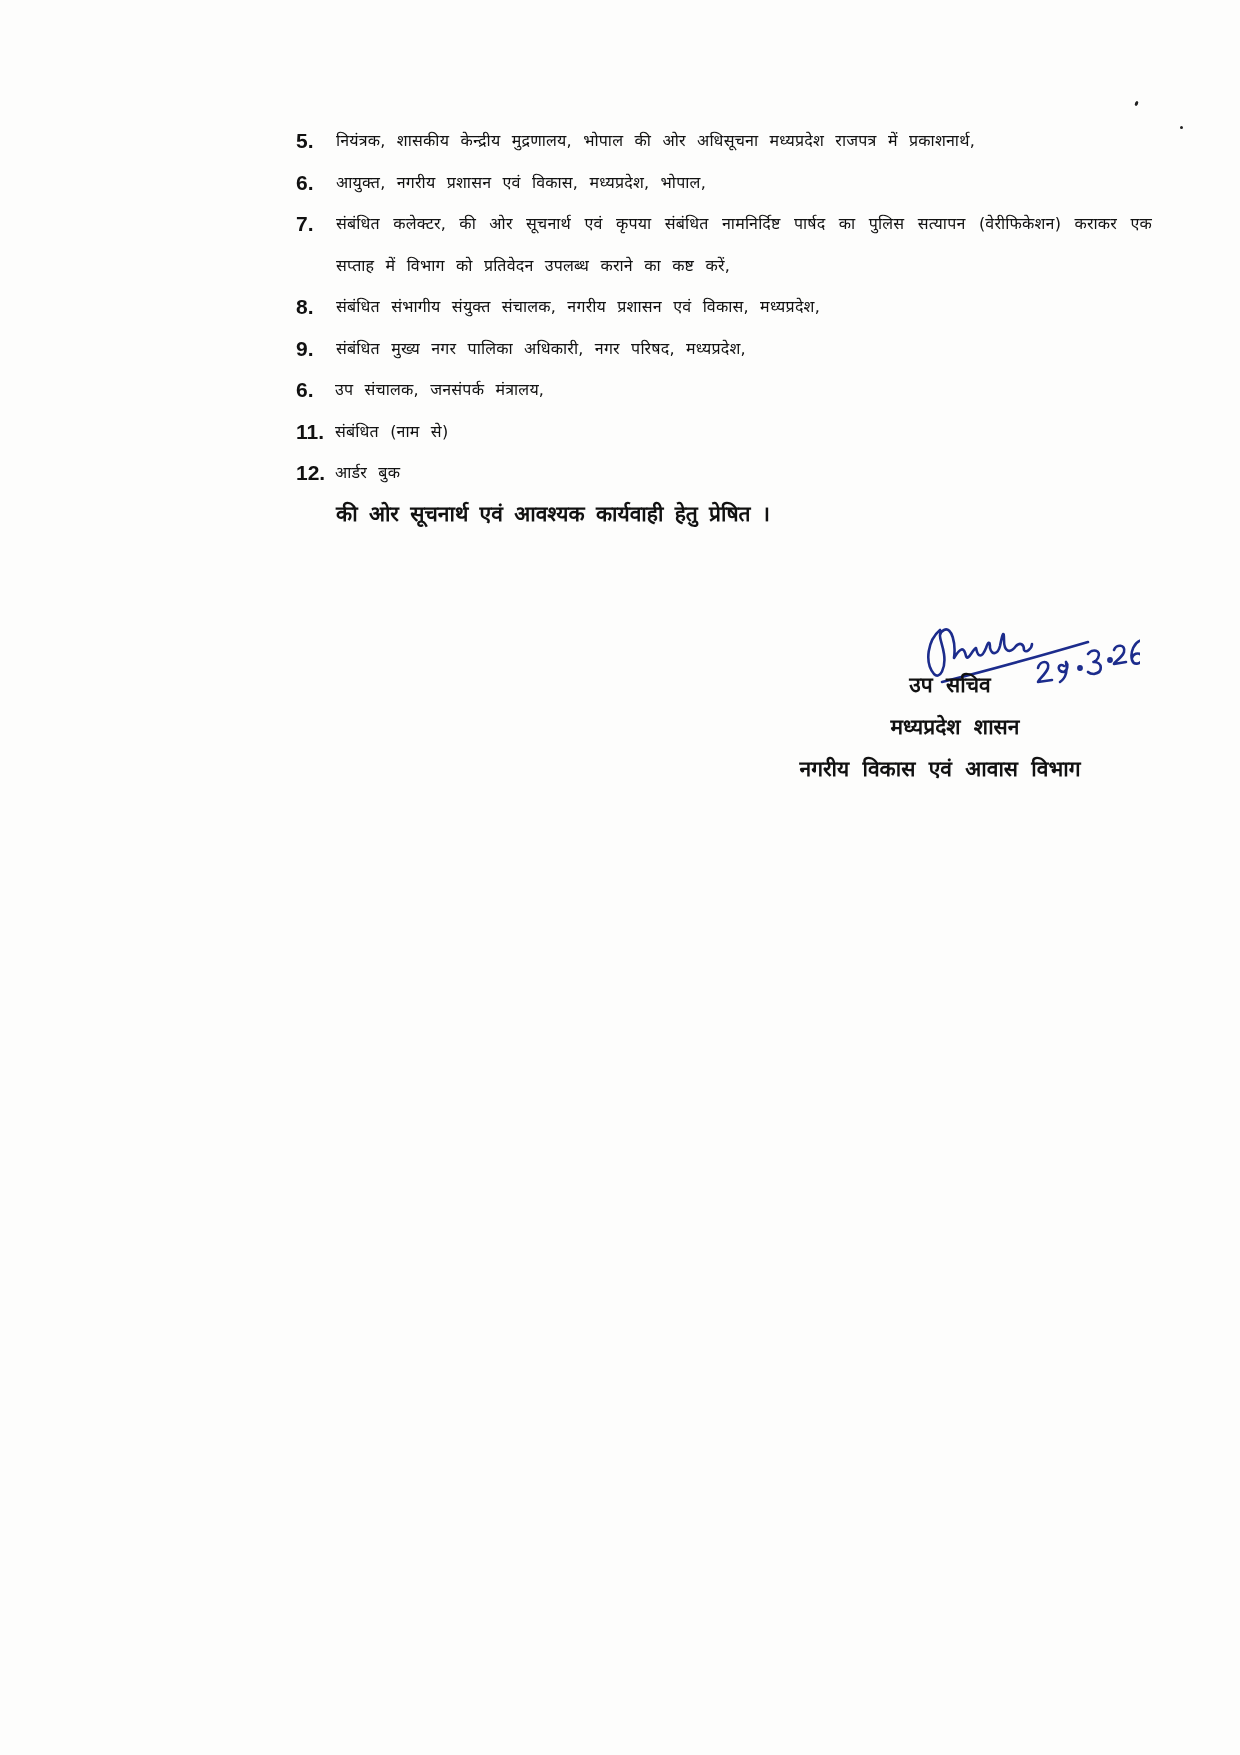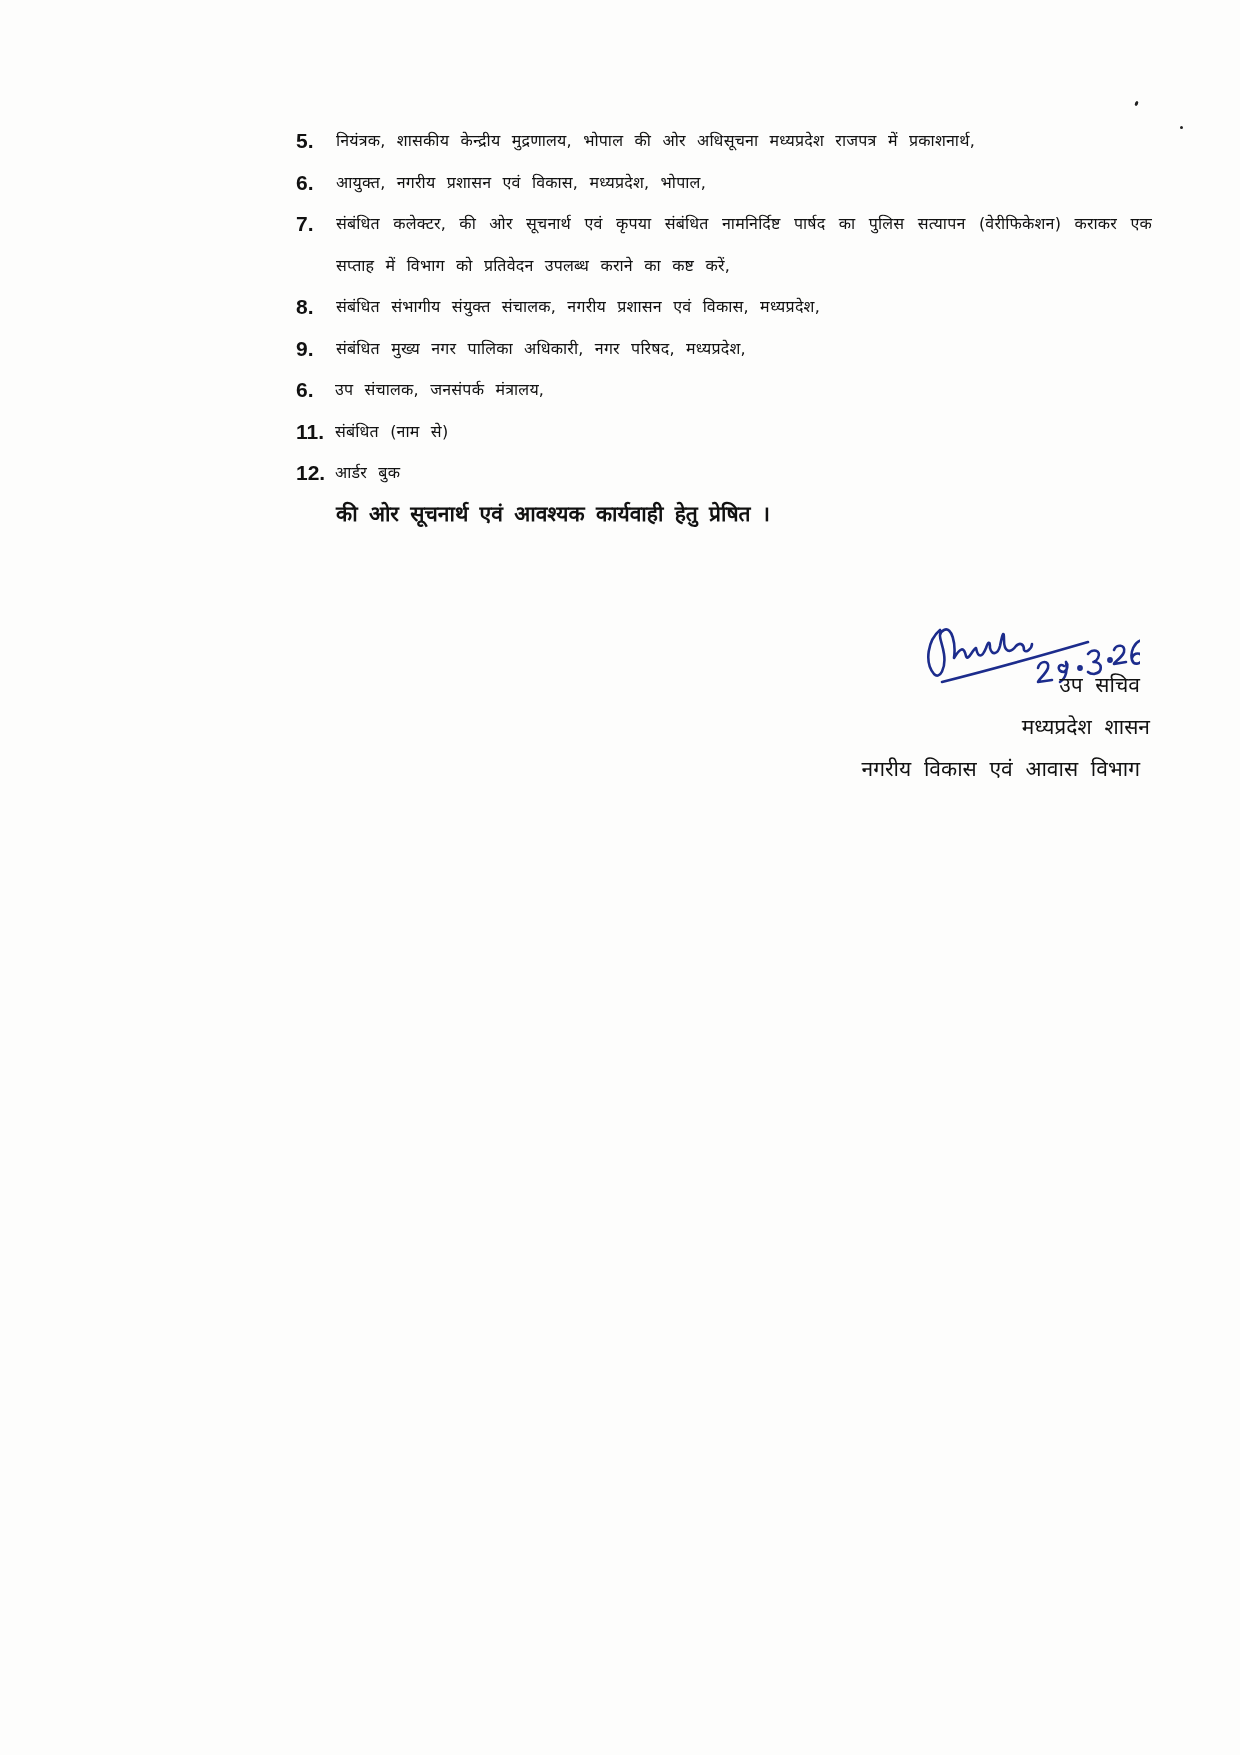--- a/index.html
+++ b/index.html
@@ -71,24 +71,25 @@
     .signature-svg {
       position: absolute;
       left: 160px;
       top: 8px;
       width: 220px;
       height: 72px;
     }
     .sig-line {
       position: absolute;
       width: 100%;
-      text-align: right;
+      text-align: center;
       font-size: 21px;
       word-spacing: 6px;
       color: #111;
+      font-weight: bold;
     }
     .designation { top: 60px; left: 0px; width: 380px; }
     .govt { top: 102px; left: 0px; width: 390px; }
     .dept { top: 144px; left: -20px; width: 400px; }
     .speck {
       position: absolute;
       background: #222;
       border-radius: 50%;
     }
   </style>

